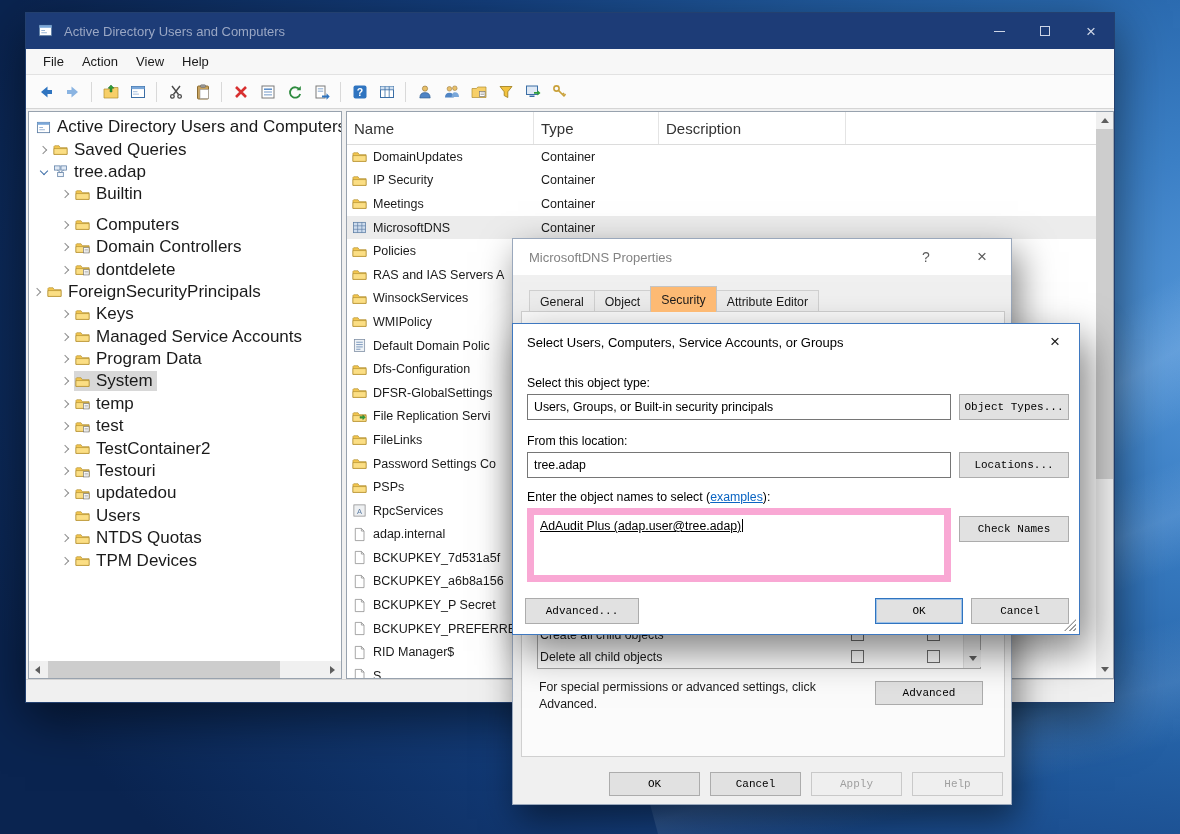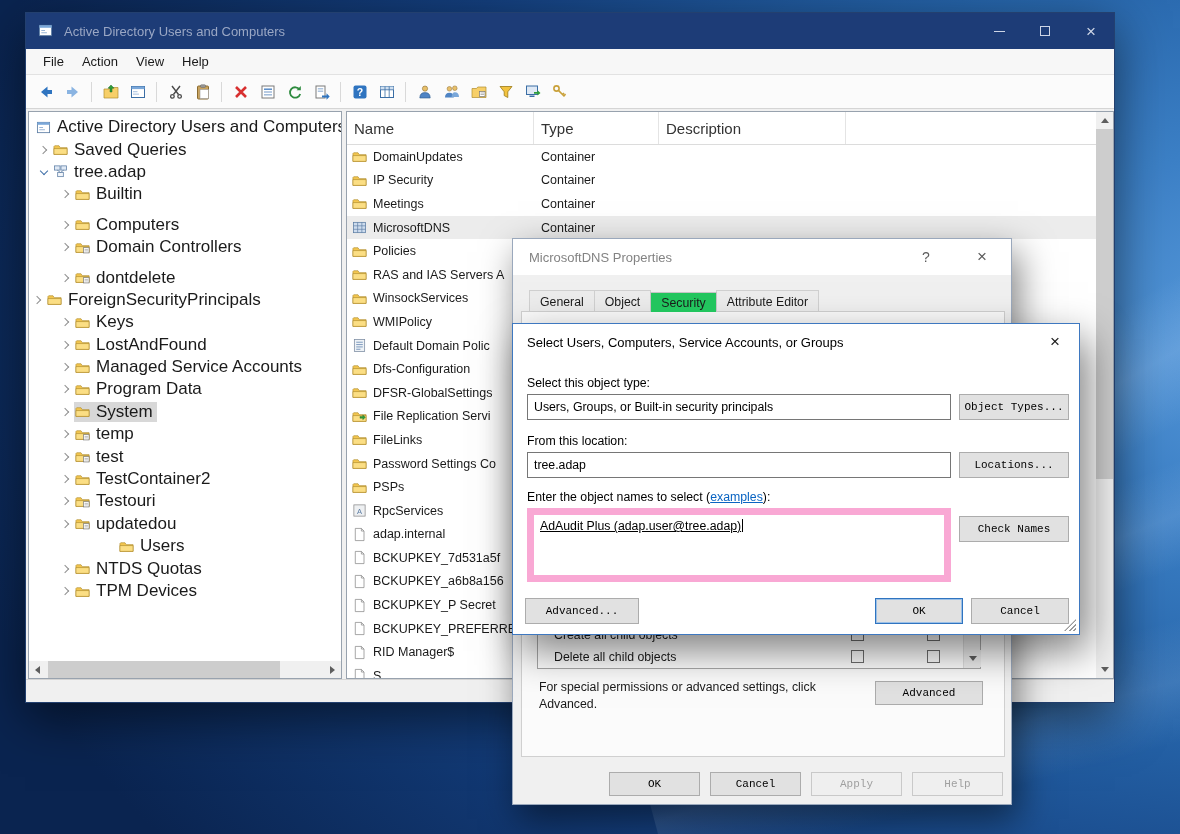--- a/index.html
+++ b/index.html
@@ -69,25 +69,25 @@
   .dtext{font-size:13px;color:#000;flex:1;white-space:nowrap;overflow:hidden}
   .dtext.inactive{color:#838383}
   .dctl{height:28px;display:flex;align-items:center;justify-content:center;color:#5c5c5c;flex:none}
 
   #propsdlg{position:absolute;left:512px;top:238px;width:500px;height:567px;background:#f0f0f0;border:1px solid #9aa8bc;box-shadow:6px 14px 34px rgba(0,0,0,.5)}
   #propsdlg .dtitle{padding-left:16px}
   #propsdlg .dctl.help{width:34px;font-size:14px;margin-right:22px}
   #propsdlg .dctl.close{width:34px;font-size:17px;margin-right:12px}
   #tabstrip{position:absolute;left:16px;top:50px;height:23px;display:flex;align-items:flex-end}
   .tab{font-size:12.3px;color:#1a1a1a;padding:0 10px;background:#ececec;border:1px solid #d0d0d0;border-bottom:none;height:22px;display:flex;align-items:center;margin-right:-1px}
-  .tab.active{background:#22c55e;height:20px;position:relative;z-index:2;border-color:#c4c4c4}
+  .tab.active{background:#fdba74;height:26px;position:relative;z-index:2;border-color:#c4c4c4}
   #tabpage{position:absolute;left:8px;top:72px;width:484px;height:446px;background:#fbfbfb;border:1px solid #d0d0d0}
   #permbox{position:absolute;left:24px;top:330px;width:444px;height:100px;background:#fff;border:1px solid #a8a8a8}
   .perm-row{position:absolute;left:0;right:18px;height:22px;display:flex;align-items:center;font-size:12.3px;color:#1a1a1a}
-  .plabel{margin-left:16px}
+  .plabel{margin-left:2px}
   .pcheck{width:13px;height:13px;border:1px solid #6e6e6e;background:#fff;position:absolute;top:4px}
   #permscroll{position:absolute;right:0;top:0;width:17px;bottom:0;background:#f0f0f0;border-left:1px solid #e0e0e0}
   #permscroll .sb-btn{position:absolute;bottom:1px;left:0}
   #advnote{position:absolute;left:26px;top:440px;width:324px;font-size:12.3px;color:#1a1a1a;line-height:1.35}
   #btn-advanced{left:362px;top:442px;width:108px;height:24px}
   #p-ok{left:96px;top:533px;width:91px;height:24px}
   #p-cancel{left:197px;top:533px;width:91px;height:24px}
   #p-apply{left:298px;top:533px;width:91px;height:24px}
   #p-help{left:399px;top:533px;width:91px;height:24px}
 
@@ -343,21 +343,21 @@
                   <svg width="15" height="15" viewBox="0 0 16 16">
                     <path d="M1 4.8 L1 13.2 L15 13.2 L15 6 L7.8 6 L6.4 4 L1.8 4 Z" fill="#f3c64f" stroke="#b08c2e" stroke-width="0.7"></path>
                     <path d="M1 7 L15 7 L15 13.2 L1 13.2 Z" fill="#fbde84" stroke="#b08c2e" stroke-width="0.7"></path>
                     <rect x="9" y="8.2" width="6" height="5.6" fill="#fff" stroke="#6f6f6f" stroke-width="0.7"></rect>
                     <path d="M10.2 10 h3.6 M10.2 11.6 h3.6" stroke="#9a9a9a" stroke-width="0.7"></path>
                   </svg>
                 </span>
                 <span>Domain Controllers</span>
               </span>
             </div>
-            <div class="tree-row" style="padding-left: 28px; margin-top: 8px;">
+            <div class="tree-row" style="padding-left: 28px;">
               <span class="twisty collapsed"></span>
               <span class="titem">
                 <span class="ticon">
                   <svg width="15" height="15" viewBox="0 0 16 16">
                     <path d="M1 4.8 L1 13.2 L15 13.2 L15 6 L7.8 6 L6.4 4 L1.8 4 Z" fill="#f3c64f" stroke="#b08c2e" stroke-width="0.7"></path>
                     <path d="M1 7 L15 7 L15 13.2 L1 13.2 Z" fill="#fbde84" stroke="#b08c2e" stroke-width="0.7"></path>
                     <rect x="9" y="8.2" width="6" height="5.6" fill="#fff" stroke="#6f6f6f" stroke-width="0.7"></rect>
                     <path d="M10.2 10 h3.6 M10.2 11.6 h3.6" stroke="#9a9a9a" stroke-width="0.7"></path>
                   </svg>
                 </span>
@@ -390,32 +390,20 @@
             </div>
             <div class="tree-row" style="padding-left: 28px;">
               <span class="twisty collapsed"></span>
               <span class="titem">
                 <span class="ticon">
                   <svg width="15" height="15" viewBox="0 0 16 16">
                     <path d="M1 4.8 L1 13.2 L15 13.2 L15 6 L7.8 6 L6.4 4 L1.8 4 Z" fill="#f3c64f" stroke="#b08c2e" stroke-width="0.7"></path>
                     <path d="M1 7 L15 7 L15 13.2 L1 13.2 Z" fill="#fbde84" stroke="#b08c2e" stroke-width="0.7"></path>
                   </svg>
                 </span>
-                <span>LostAndFound</span>
-              </span>
-            </div>
-            <div class="tree-row" style="padding-left: 28px;">
-              <span class="twisty collapsed"></span>
-              <span class="titem">
-                <span class="ticon">
-                  <svg width="15" height="15" viewBox="0 0 16 16">
-                    <path d="M1 4.8 L1 13.2 L15 13.2 L15 6 L7.8 6 L6.4 4 L1.8 4 Z" fill="#f3c64f" stroke="#b08c2e" stroke-width="0.7"></path>
-                    <path d="M1 7 L15 7 L15 13.2 L1 13.2 Z" fill="#fbde84" stroke="#b08c2e" stroke-width="0.7"></path>
-                  </svg>
-                </span>
                 <span>Managed Service Accounts</span>
               </span>
             </div>
             <div class="tree-row" style="padding-left: 28px;">
               <span class="twisty collapsed"></span>
               <span class="titem">
                 <span class="ticon">
                   <svg width="15" height="15" viewBox="0 0 16 16">
                     <path d="M1 4.8 L1 13.2 L15 13.2 L15 6 L7.8 6 L6.4 4 L1.8 4 Z" fill="#f3c64f" stroke="#b08c2e" stroke-width="0.7"></path>
                     <path d="M1 7 L15 7 L15 13.2 L1 13.2 Z" fill="#fbde84" stroke="#b08c2e" stroke-width="0.7"></path>
@@ -497,21 +485,21 @@
                   <svg width="15" height="15" viewBox="0 0 16 16">
                     <path d="M1 4.8 L1 13.2 L15 13.2 L15 6 L7.8 6 L6.4 4 L1.8 4 Z" fill="#f3c64f" stroke="#b08c2e" stroke-width="0.7"></path>
                     <path d="M1 7 L15 7 L15 13.2 L1 13.2 Z" fill="#fbde84" stroke="#b08c2e" stroke-width="0.7"></path>
                     <rect x="9" y="8.2" width="6" height="5.6" fill="#fff" stroke="#6f6f6f" stroke-width="0.7"></rect>
                     <path d="M10.2 10 h3.6 M10.2 11.6 h3.6" stroke="#9a9a9a" stroke-width="0.7"></path>
                   </svg>
                 </span>
                 <span>updatedou</span>
               </span>
             </div>
-            <div class="tree-row" style="padding-left: 28px; margin-left: 44px;">
+            <div class="tree-row" style="padding-left: 28px;">
               <span class="twisty none"></span>
               <span class="titem">
                 <span class="ticon">
                   <svg width="15" height="15" viewBox="0 0 16 16">
                     <path d="M1 4.8 L1 13.2 L15 13.2 L15 6 L7.8 6 L6.4 4 L1.8 4 Z" fill="#f3c64f" stroke="#b08c2e" stroke-width="0.7"></path>
                     <path d="M1 7 L15 7 L15 13.2 L1 13.2 Z" fill="#fbde84" stroke="#b08c2e" stroke-width="0.7"></path>
                   </svg>
                 </span>
                 <span>Users</span>
               </span>

